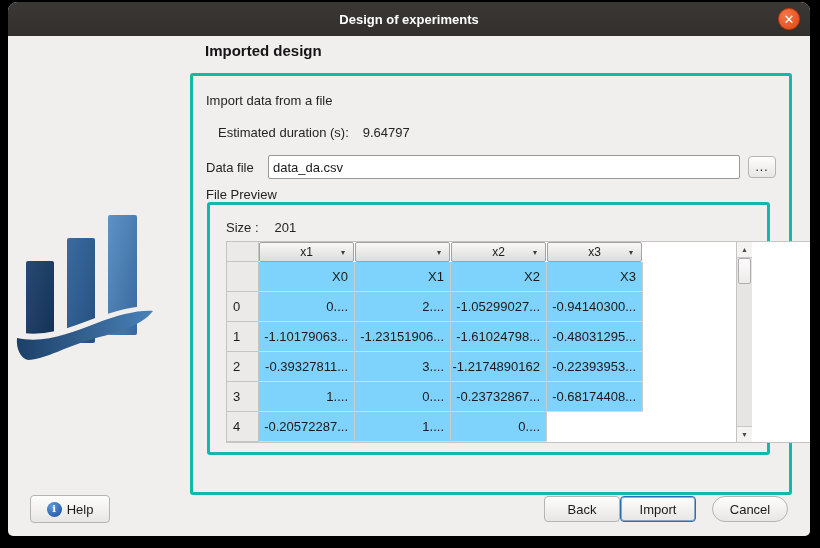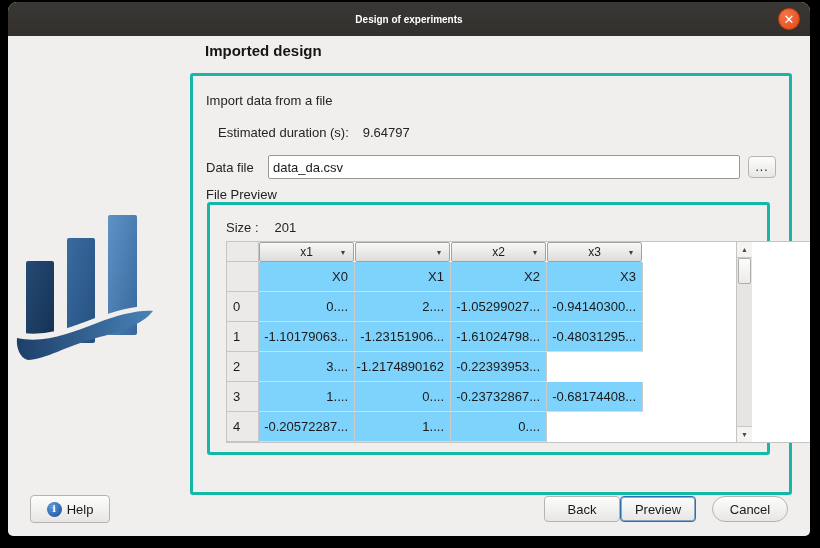--- a/index.html
+++ b/index.html
@@ -9,21 +9,21 @@
   }
   .window{
     position:absolute;left:8px;top:2px;width:802px;height:534px;
     background:#f0efed;border-radius:9px 9px 5px 5px;overflow:hidden;
   }
   .titlebar{
     position:absolute;left:0;top:0;width:100%;height:34px;
     background:linear-gradient(#3a3834,#322f2c);
     display:flex;align-items:center;justify-content:center;
   }
-  .titlebar .title{color:#fff;font-size:10px;font-weight:bold;text-align:right;}
+  .titlebar .title{color:#fff;font-size:13px;font-weight:bold;text-align:right;}
   .close-btn{
     position:absolute;right:10px;top:6px;width:22px;height:22px;border-radius:50%;
     background:radial-gradient(circle at 35% 30%,#f4754a,#e14912);
     color:#fff;display:flex;align-items:center;justify-content:center;
     font-size:13px;font-weight:bold;line-height:1;cursor:default;
     border:1px solid #c43d0e;box-sizing:border-box;
   }
   .heading{position:absolute;left:184px;top:40px;font-size:15px;font-weight:bold;color:#151515;margin-left:13px;}
 
   .group-box{position:absolute;border:3px solid #14b8a6;border-radius:3px;}
@@ -216,20 +216,21 @@
             <div class="rowhead">1</div>
             <div class="cell">-1.10179063...</div>
             <div class="cell">-1.23151906...</div>
             <div class="cell">-1.61024798...</div>
             <div class="cell">-0.48031295...</div>
             <div class="filler"></div>
           </div>
 
           <div class="g-row">
             <div class="rowhead">2</div>
+            <div class="cell">-0.39327811...</div>
             <div class="cell">3....</div>
             <div class="cell">-1.2174890162</div>
             <div class="cell">-0.22393953...</div>
             <div class="filler"></div>
           </div>
 
           <div class="g-row">
             <div class="rowhead">3</div>
             <div class="cell">1....</div>
             <div class="cell">0....</div>
@@ -254,16 +255,16 @@
         </div>
       </div>
     </div>
   </div>
 
   <div class="btn help-btn">
     <span class="help-icon">i</span>
     <span>Help</span>
   </div>
   <div class="btn back-btn">Back</div>
-  <div class="btn finish-btn">Preview</div>
+  <div class="btn finish-btn">Import</div>
   <div class="btn cancel-btn">Cancel</div>
 
 </div>
 
 </body></html>

